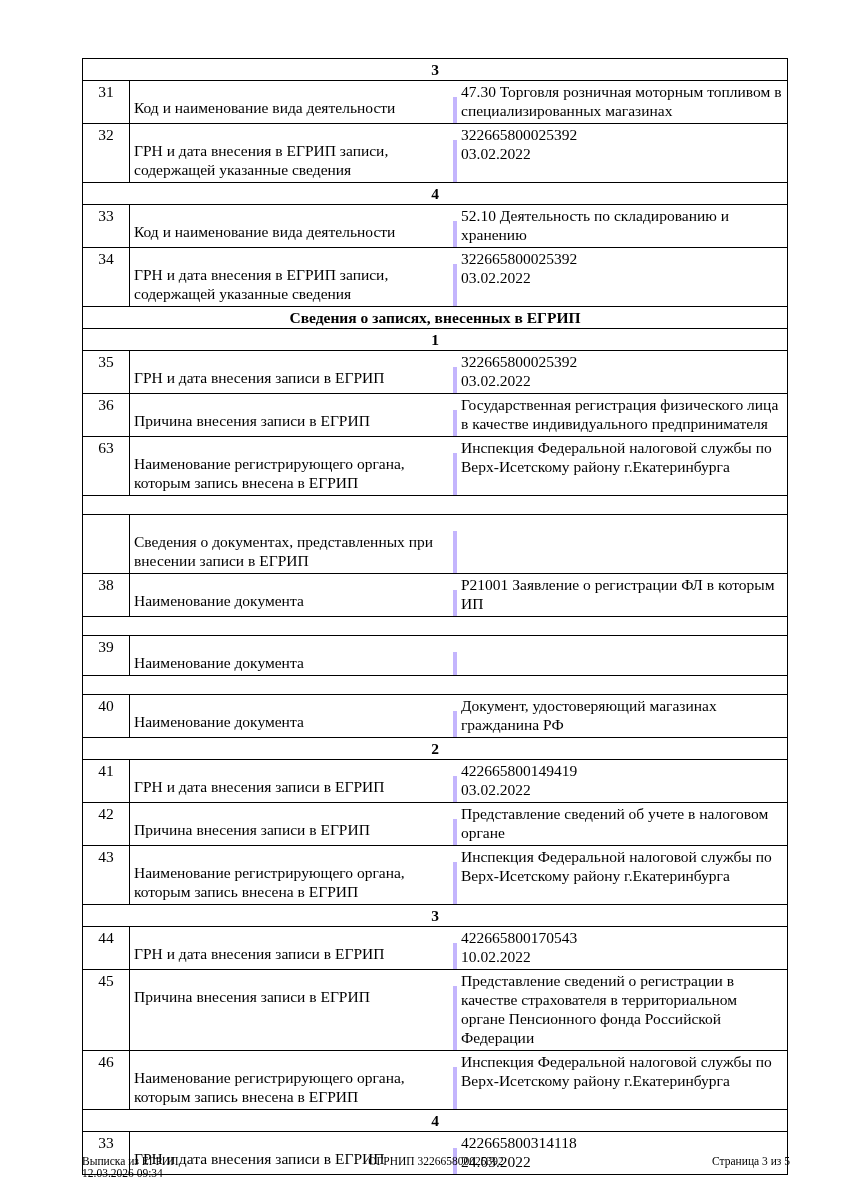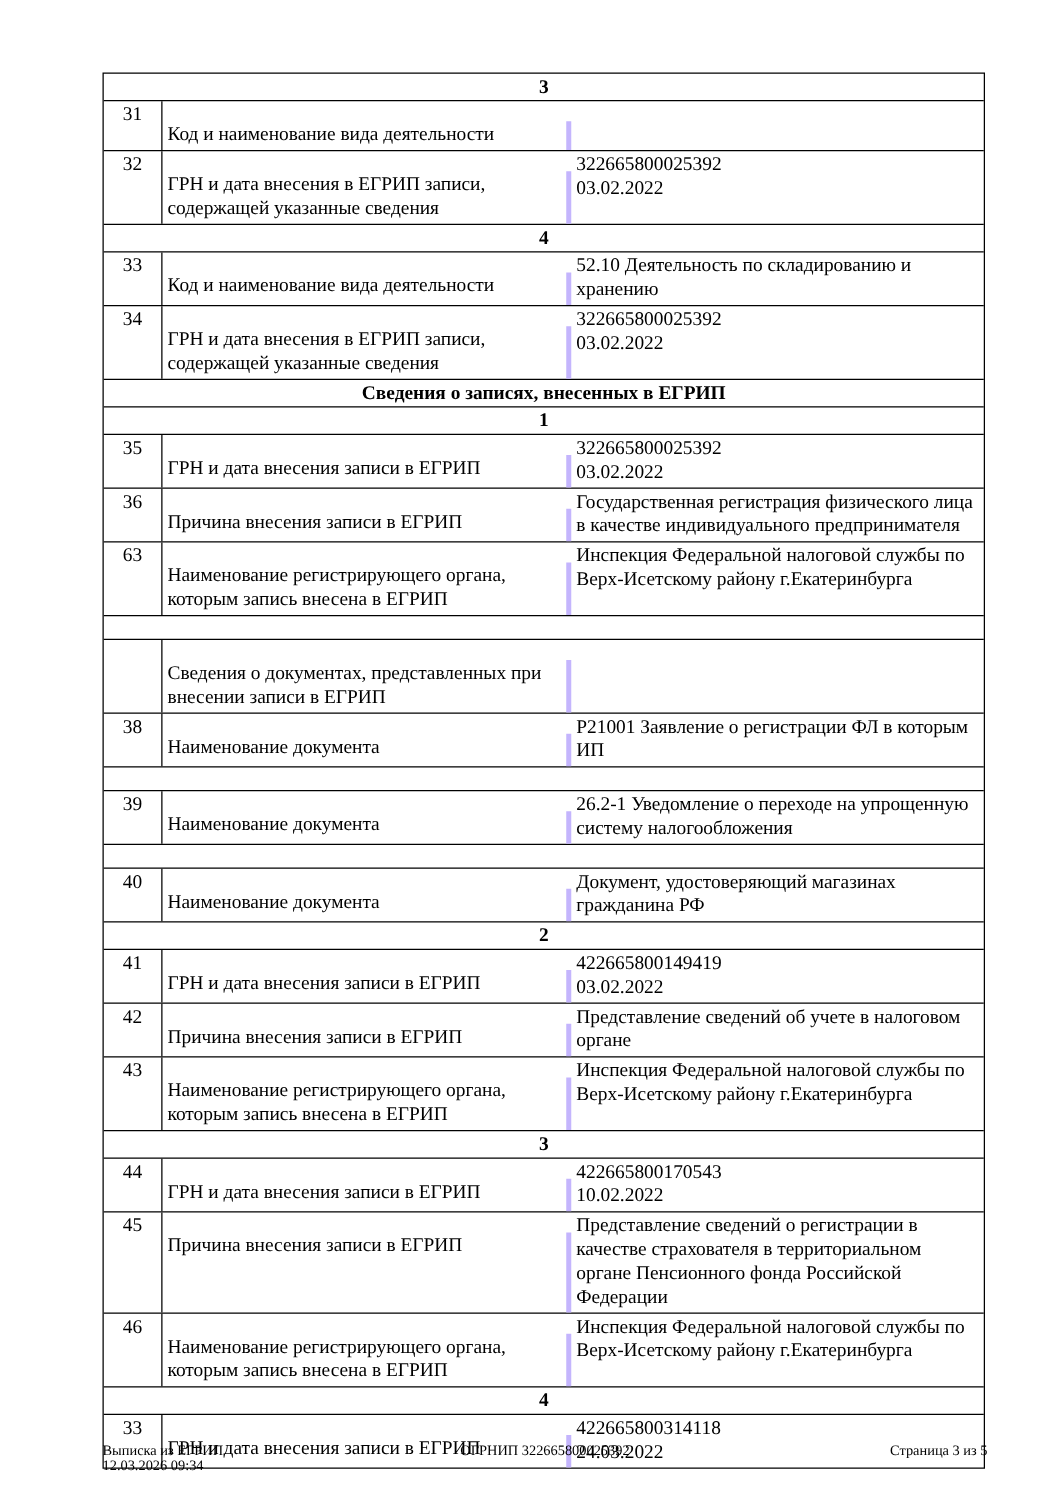--- a/index.html
+++ b/index.html
@@ -87,20 +87,21 @@
   .footer-right { flex: 1 1 0; text-align: right; white-space: nowrap; }
 </style>
 </head>
 <body>
 
 <div class="doc-table" id="doc-table">
     <div class="tr row-group">3</div>
     <div class="tr row-entry">
       <div class="td td-num">31</div>
       <div class="td td-label">Код и наименование вида деятельности</div>
+      <div class="td td-value">47.30 Торговля розничная моторным топливом в специализированных магазинах</div>
     </div>
     <div class="tr row-entry">
       <div class="td td-num">32</div>
       <div class="td td-label">ГРН и дата внесения в ЕГРИП записи, содержащей указанные сведения</div>
       <div class="td td-value">322665800025392
 03.02.2022</div>
     </div>
     <div class="tr row-group">4</div>
     <div class="tr row-entry">
       <div class="td td-num">33</div>
@@ -139,21 +140,20 @@
     </div>
     <div class="tr row-entry">
       <div class="td td-num">38</div>
       <div class="td td-label">Наименование документа</div>
       <div class="td td-value">Р21001 Заявление о регистрации ФЛ в которым ИП</div>
     </div>
     <div class="tr row-spacer"></div>
     <div class="tr row-entry">
       <div class="td td-num">39</div>
       <div class="td td-label">Наименование документа</div>
-      <div class="td td-value">26.2-1 Уведомление о переходе на упрощенную систему налогообложения</div>
     </div>
     <div class="tr row-spacer"></div>
     <div class="tr row-entry">
       <div class="td td-num">40</div>
       <div class="td td-label">Наименование документа</div>
       <div class="td td-value">Документ, удостоверяющий магазинах гражданина РФ</div>
     </div>
     <div class="tr row-group">2</div>
     <div class="tr row-entry">
       <div class="td td-num">41</div>

